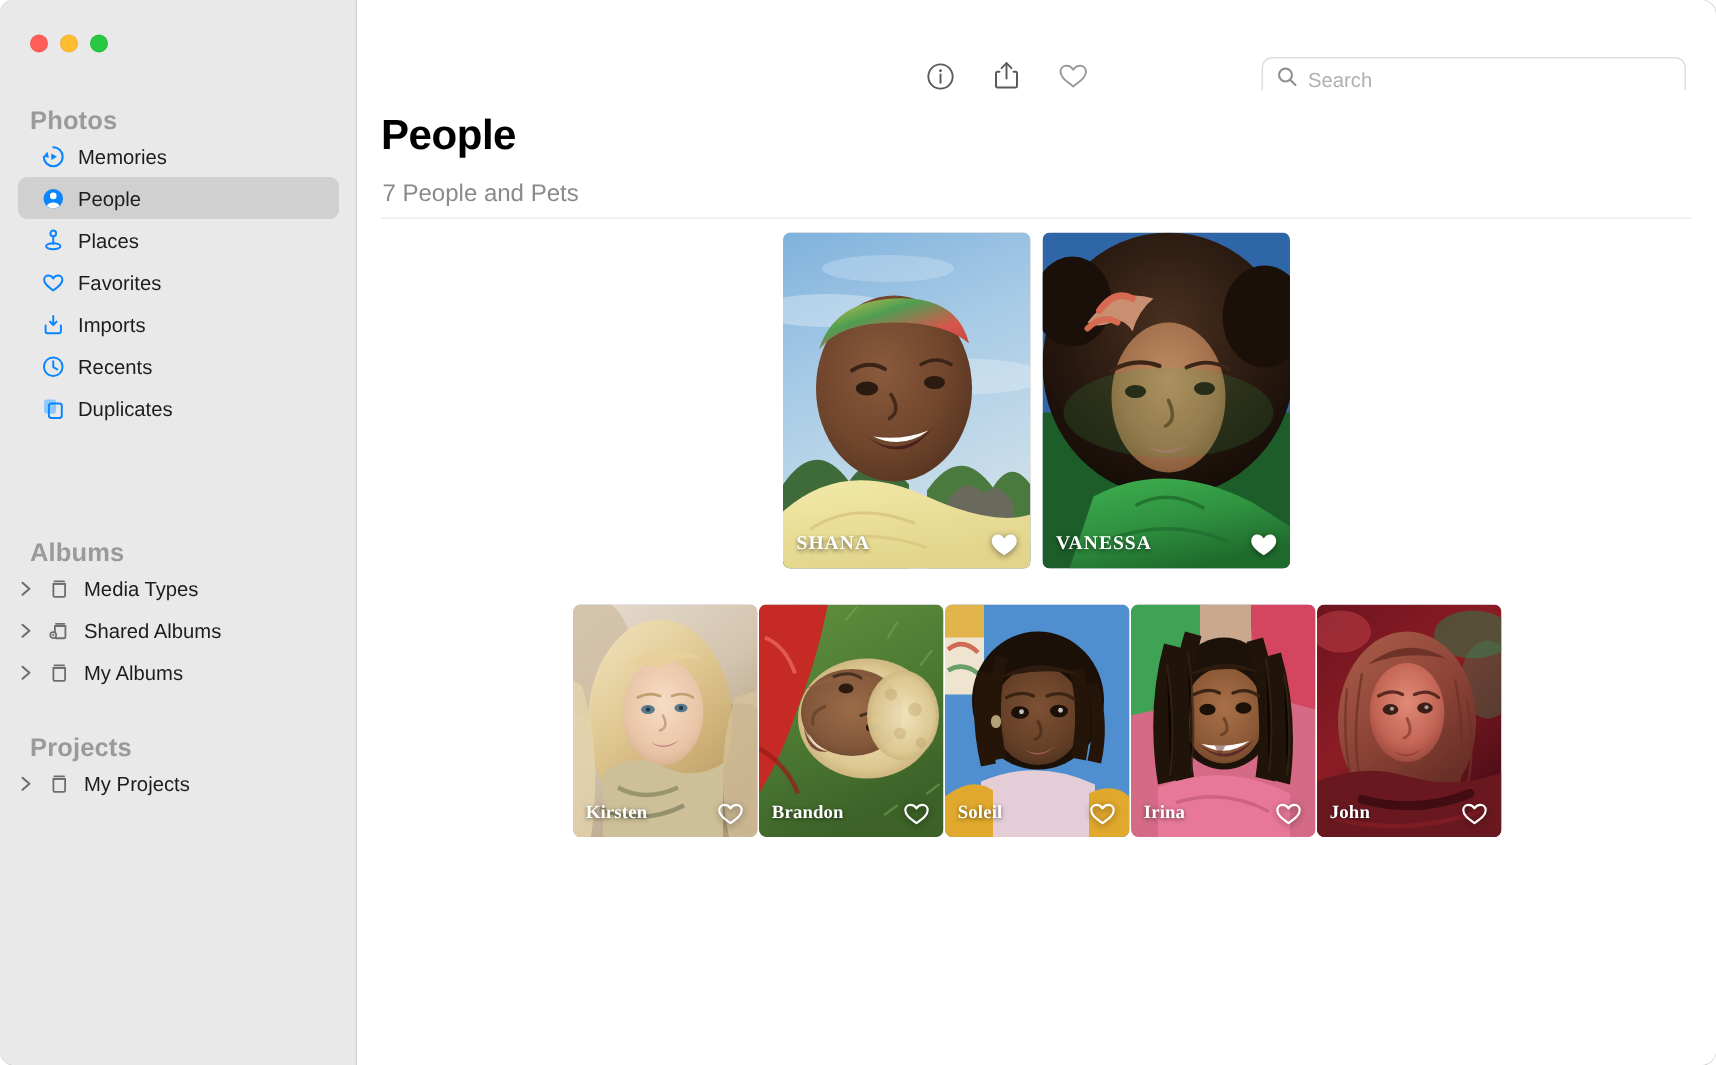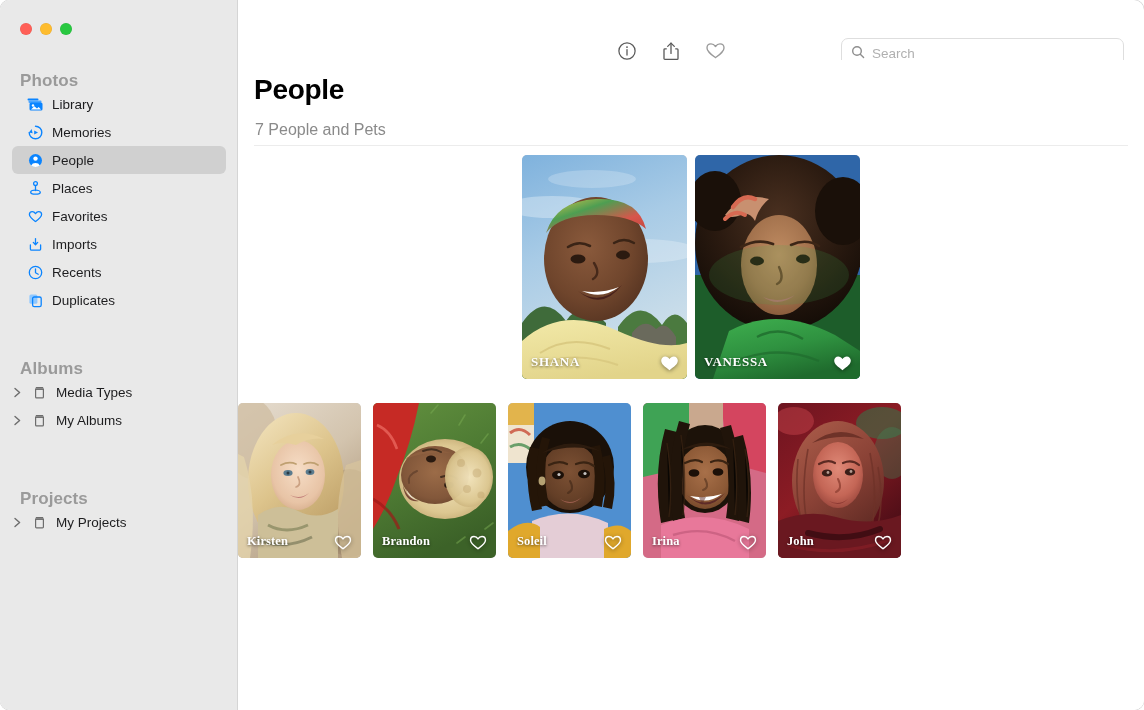--- a/index.html
+++ b/index.html
@@ -168,21 +168,22 @@
     width: 906px;
     display: flex;
     justify-content: center;
     gap: 8px;
   }
   .grid-small {
     position: absolute;
     left: 0; top: 343px;
     width: 906px;
     display: flex;
-    gap: 12px;
+    justify-content: center;
+    gap: 1px;
   }
 
   .tile {
     position: relative;
     border-radius: 5px;
     overflow: hidden;
     background: #cccccc;
     flex: 0 0 auto;
   }
   .tile.large { width: 165px; height: 224px; }
@@ -224,32 +225,20 @@
   <div class="sidebar">
     <div class="traffic-lights">
       <div class="tl red"></div>
       <div class="tl yellow"></div>
       <div class="tl green"></div>
     </div>
 
     <div class="side-section" style="top:72px;">
       <div class="section-header">Photos</div>
 
-      <div class="side-row">
-        <span class="ico">
-          <svg width="17" height="17" viewBox="0 0 17 17">
-            <rect x="0.5" y="2.5" width="11" height="2" rx="1" fill="#0a84ff"></rect>
-            <rect x="1.5" y="4.5" width="13" height="2.5" rx="1" fill="#4ba6ff"></rect>
-            <rect x="2.5" y="6.5" width="13" height="8" rx="1.6" fill="#0a84ff"></rect>
-            <circle cx="6" cy="9.5" r="1.2" fill="#ffffff"></circle>
-            <path d="M4 13.5 L7.3 10.2 L10 12.6 L11.7 11 L14 13.5 Z" fill="#ffffff"></path>
-          </svg>
-        </span>
-        <span class="lbl">Library</span>
-      </div>
 
       <div class="side-row">
         <span class="ico">
           <svg width="17" height="17" viewBox="0 0 17 17">
             <path d="M8.5 2.2 A6.3 6.3 0 1 1 2.2 8.5" fill="none" stroke="#0a84ff" stroke-width="1.4" stroke-linecap="round"></path>
             <path d="M4.6 5.0 L2.0 8.4 L5.6 9.2 Z" fill="#0a84ff"></path>
             <path d="M7.2 6.4 L11 8.5 L7.2 10.6 Z" fill="#0a84ff"></path>
           </svg>
         </span>
         <span class="lbl">Memories</span>
@@ -329,20 +318,37 @@
         <span class="ico">
           <svg width="17" height="17" viewBox="0 0 17 17">
             <path d="M4.6 5.2 L12.4 5.2 L12.4 13.0 a0.9 0.9 0 0 1 -0.9 0.9 L5.5 13.9 a0.9 0.9 0 0 1 -0.9 -0.9 Z" fill="none" stroke="#6d6d6d" stroke-width="1.2"></path>
             <path d="M5.3 3.6 L11.7 3.6" stroke="#6d6d6d" stroke-width="1.2" stroke-linecap="round"></path>
             <path d="M4.6 5.2 L12.4 5.2" stroke="#6d6d6d" stroke-width="1.2"></path>
           </svg>
         </span>
         <span class="lbl">Media Types</span>
       </div>
 
+      <div class="side-row has-disc">
+        <span class="disc">
+          <svg width="9" height="11" viewBox="0 0 9 11">
+              <path d="M2 1.5 L6.6 5.5 L2 9.5" fill="none" stroke="#6d6d6d" stroke-width="1.4" stroke-linecap="round" stroke-linejoin="round"></path>
+            </svg>
+        </span>
+        <span class="ico">
+          <svg width="17" height="17" viewBox="0 0 17 17">
+            <path d="M5.6 5.4 L12.6 5.4 L12.6 12.6 a0.9 0.9 0 0 1 -0.9 0.9 L6.5 13.5 a0.9 0.9 0 0 1 -0.9 -0.9 Z" fill="none" stroke="#6d6d6d" stroke-width="1.2"></path>
+            <path d="M6.3 3.9 L11.9 3.9" stroke="#6d6d6d" stroke-width="1.2" stroke-linecap="round"></path>
+            <path d="M5.6 5.4 L12.6 5.4" stroke="#6d6d6d" stroke-width="1.2"></path>
+            <circle cx="4.5" cy="11.4" r="2.0" fill="#e9e9e9" stroke="#6d6d6d" stroke-width="1.1"></circle>
+            <circle cx="4.5" cy="11.4" r="0.7" fill="#6d6d6d"></circle>
+          </svg>
+        </span>
+        <span class="lbl">Shared Albums</span>
+      </div>
 
       <div class="side-row has-disc">
         <span class="disc">
           <svg width="9" height="11" viewBox="0 0 9 11">
               <path d="M2 1.5 L6.6 5.5 L2 9.5" fill="none" stroke="#6d6d6d" stroke-width="1.4" stroke-linecap="round" stroke-linejoin="round"></path>
             </svg>
         </span>
         <span class="ico">
           <svg width="17" height="17" viewBox="0 0 17 17">
             <path d="M4.6 5.2 L12.4 5.2 L12.4 13.0 a0.9 0.9 0 0 1 -0.9 0.9 L5.5 13.9 a0.9 0.9 0 0 1 -0.9 -0.9 Z" fill="none" stroke="#6d6d6d" stroke-width="1.2"></path>

